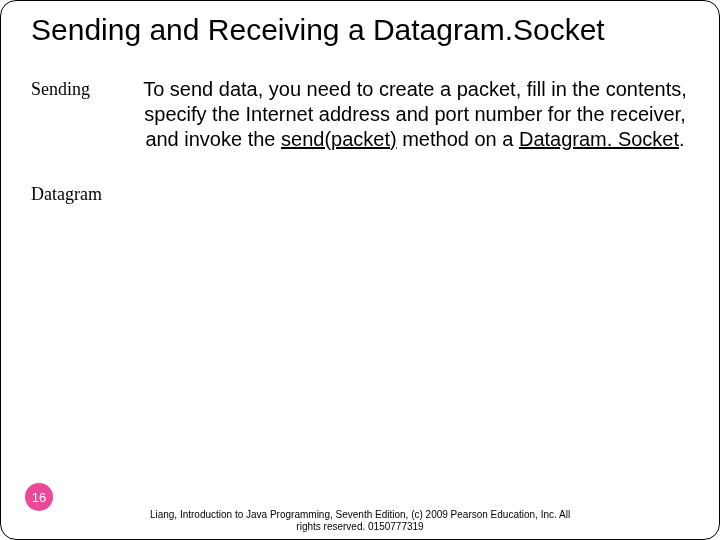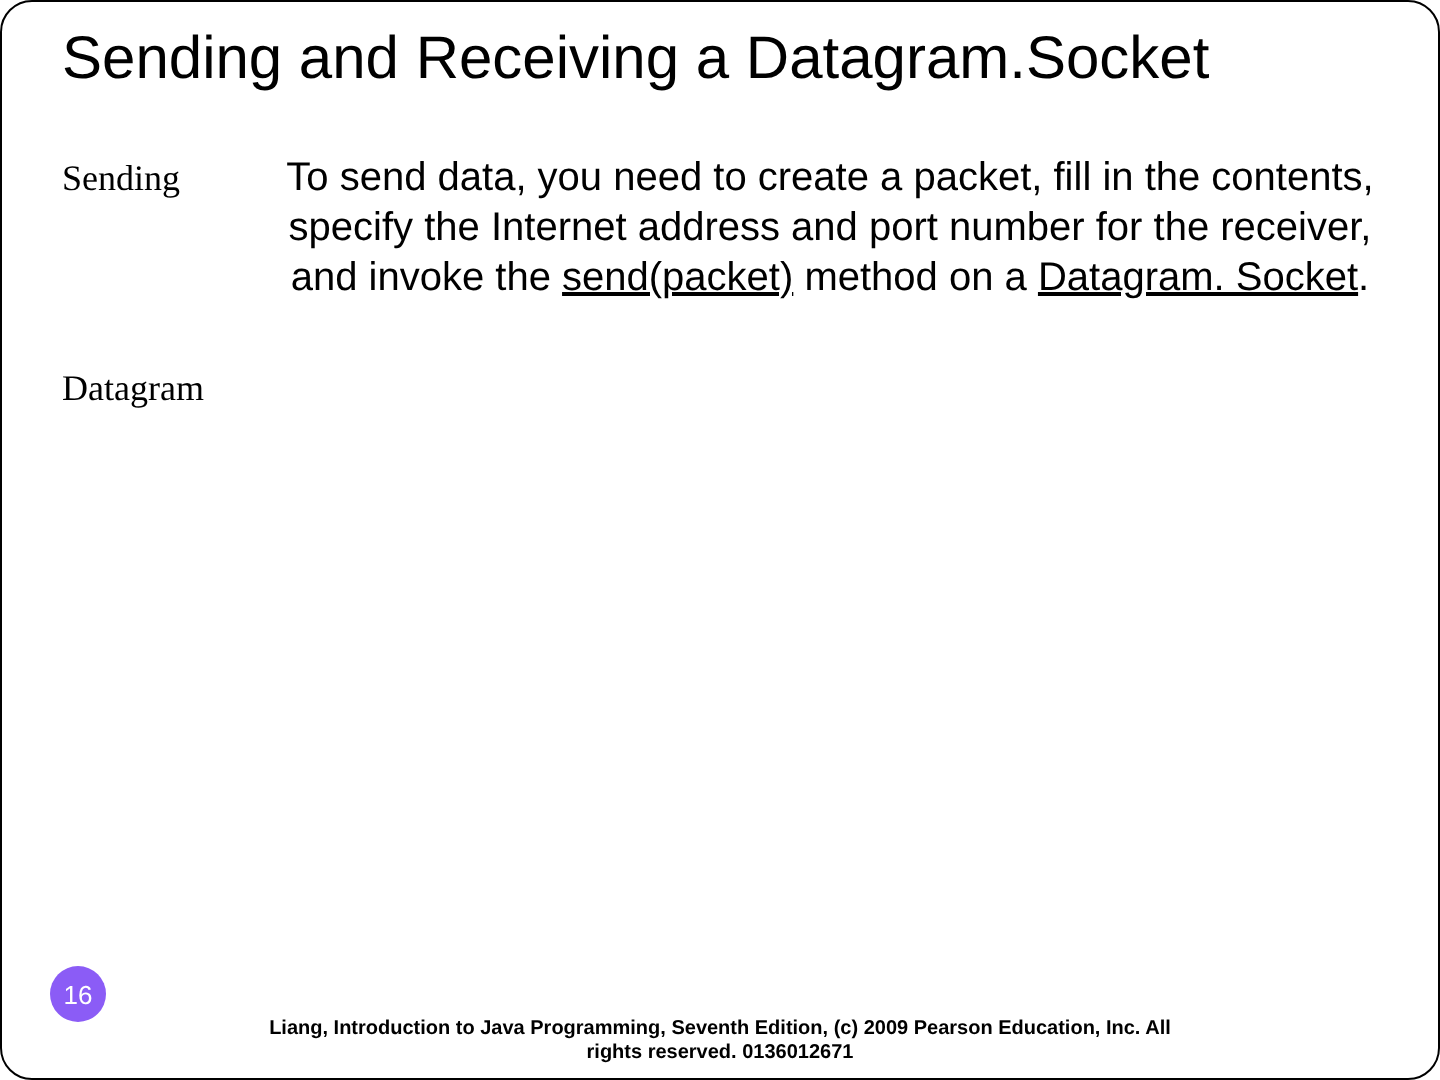--- a/index.html
+++ b/index.html
@@ -43,39 +43,38 @@
     line-height: 1.25;
     text-align: center;
   }
   .u { text-decoration: underline; }
   .slide-number {
     position: absolute;
     left: 24px;
     bottom: 28px;
     width: 28px;
     height: 28px;
-    background: #8b5cf6;
+    background: #ec4899;
     border-radius: 50%;
     color: #fff;
     font-size: 13px;
     display: flex;
     align-items: center;
     justify-content: center;
   }
   .footer {
     position: absolute;
     bottom: 6px;
     left: 0;
     right: 0;
     text-align: center;
     font-size: 10px;
     color: #000;
     line-height: 1.2;
     padding: 0 36px;
-    font-weight: bold;
   }
 </style>
 </head>
 <body>
 
 <div class="slide">
 
   <h1 class="title">Sending and Receiving a Datagram.Socket</h1>
 
   <div class="row">
@@ -86,16 +85,16 @@
   </div>
 
   <div class="row">
     <div class="row-label">Datagram</div>
   </div>
 
   <div class="slide-number">16</div>
 
   <div class="footer">
     <span>Liang, Introduction to Java Programming, Seventh Edition, (c) 2009 Pearson Education, Inc. All</span><br>
-    <span>rights reserved. 0136012671</span>
+    <span>rights reserved. 0150777319</span>
   </div>
 
 </div>
 
 </body></html>

